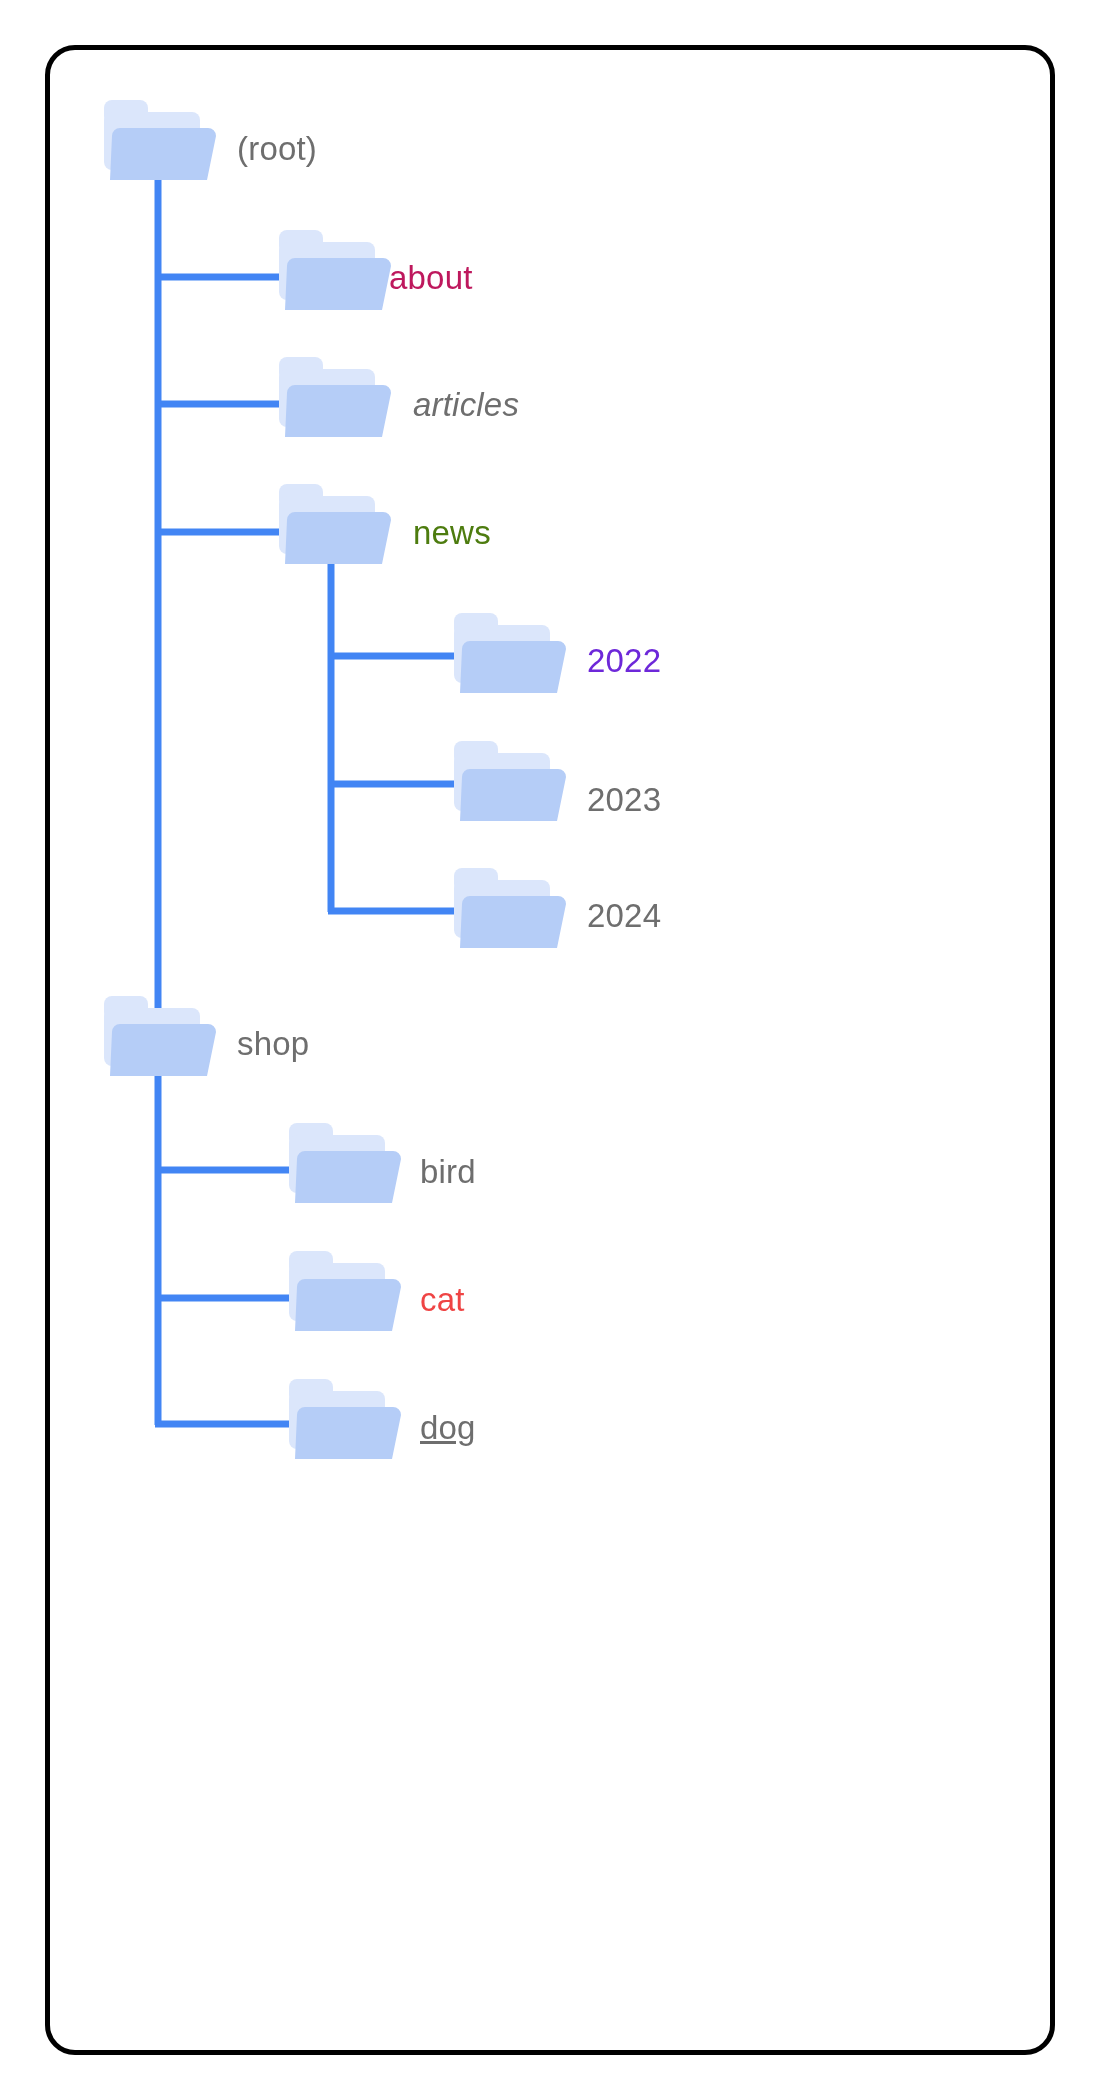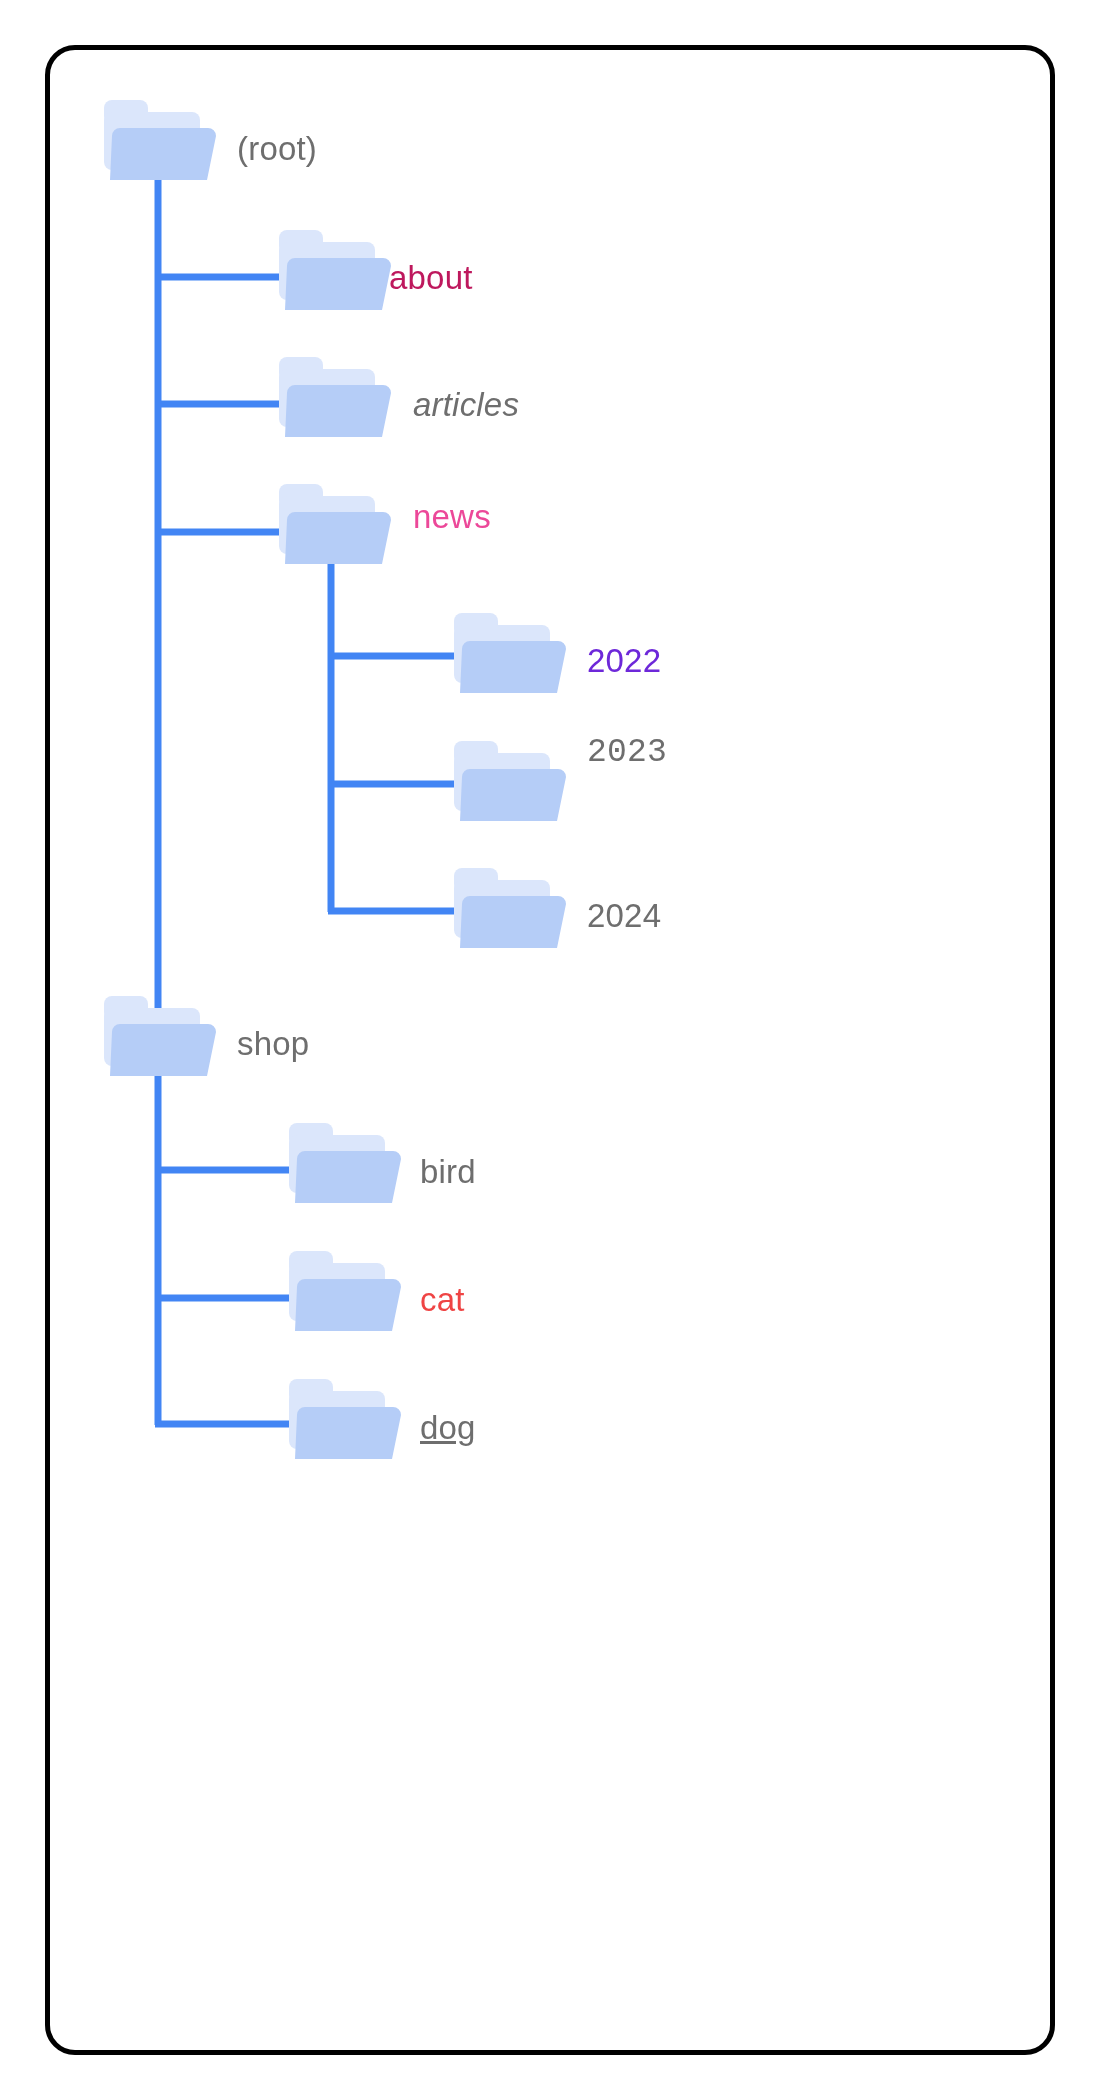--- a/index.html
+++ b/index.html
@@ -124,39 +124,39 @@
   </div>
   <div class="node-label" style="left: 413px; top: 388px; color: rgb(110, 110, 110); font-style: italic;">articles</div>
 
   <div class="node" style="left:275px; top:482px;">
     <svg class="folder-icon" width="120" height="88" viewBox="0 0 120 88">
       <rect x="4" y="2" width="44" height="24" rx="8" fill="#dbe6fb"></rect>
       <rect x="4" y="14" width="96" height="58" rx="8" fill="#dbe6fb"></rect>
       <path d="M20 30 h88 a8 8 0 0 1 8 8 l-9 44 a0 0 0 0 1 0 0 h-97 a0 0 0 0 1 0 0 l2 -44 a8 8 0 0 1 8 -8 z" fill="#b5cdf7"></path>
     </svg>
   </div>
-  <div class="node-label" style="left: 413px; top: 500px; color: #ec4899;">news</div>
+  <div class="node-label" style="left: 413px; top: 516px; color: #4d7c0f;">news</div>
 
   <div class="node" style="left:450px; top:611px;">
     <svg class="folder-icon" width="120" height="88" viewBox="0 0 120 88">
       <rect x="4" y="2" width="44" height="24" rx="8" fill="#dbe6fb"></rect>
       <rect x="4" y="14" width="96" height="58" rx="8" fill="#dbe6fb"></rect>
       <path d="M20 30 h88 a8 8 0 0 1 8 8 l-9 44 a0 0 0 0 1 0 0 h-97 a0 0 0 0 1 0 0 l2 -44 a8 8 0 0 1 8 -8 z" fill="#b5cdf7"></path>
     </svg>
   </div>
   <div class="node-label" style="left: 587px; top: 644px; color: #6d28d9;">2022</div>
 
   <div class="node" style="left:450px; top:739px;">
     <svg class="folder-icon" width="120" height="88" viewBox="0 0 120 88">
       <rect x="4" y="2" width="44" height="24" rx="8" fill="#dbe6fb"></rect>
       <rect x="4" y="14" width="96" height="58" rx="8" fill="#dbe6fb"></rect>
       <path d="M20 30 h88 a8 8 0 0 1 8 8 l-9 44 a0 0 0 0 1 0 0 h-97 a0 0 0 0 1 0 0 l2 -44 a8 8 0 0 1 8 -8 z" fill="#b5cdf7"></path>
     </svg>
   </div>
-  <div class="node-label" style="left: 587px; top: 736px; color: rgb(110, 110, 110); font-family: Liberation Mono, monospace;">2023</div>
+  <div class="node-label" style="left: 587px; top: 783px; color: rgb(110, 110, 110);">2023</div>
 
   <div class="node" style="left:450px; top:866px;">
     <svg class="folder-icon" width="120" height="88" viewBox="0 0 120 88">
       <rect x="4" y="2" width="44" height="24" rx="8" fill="#dbe6fb"></rect>
       <rect x="4" y="14" width="96" height="58" rx="8" fill="#dbe6fb"></rect>
       <path d="M20 30 h88 a8 8 0 0 1 8 8 l-9 44 a0 0 0 0 1 0 0 h-97 a0 0 0 0 1 0 0 l2 -44 a8 8 0 0 1 8 -8 z" fill="#b5cdf7"></path>
     </svg>
   </div>
   <div class="node-label" style="left: 587px; top: 899px; color: rgb(110, 110, 110);">2024</div>
 

